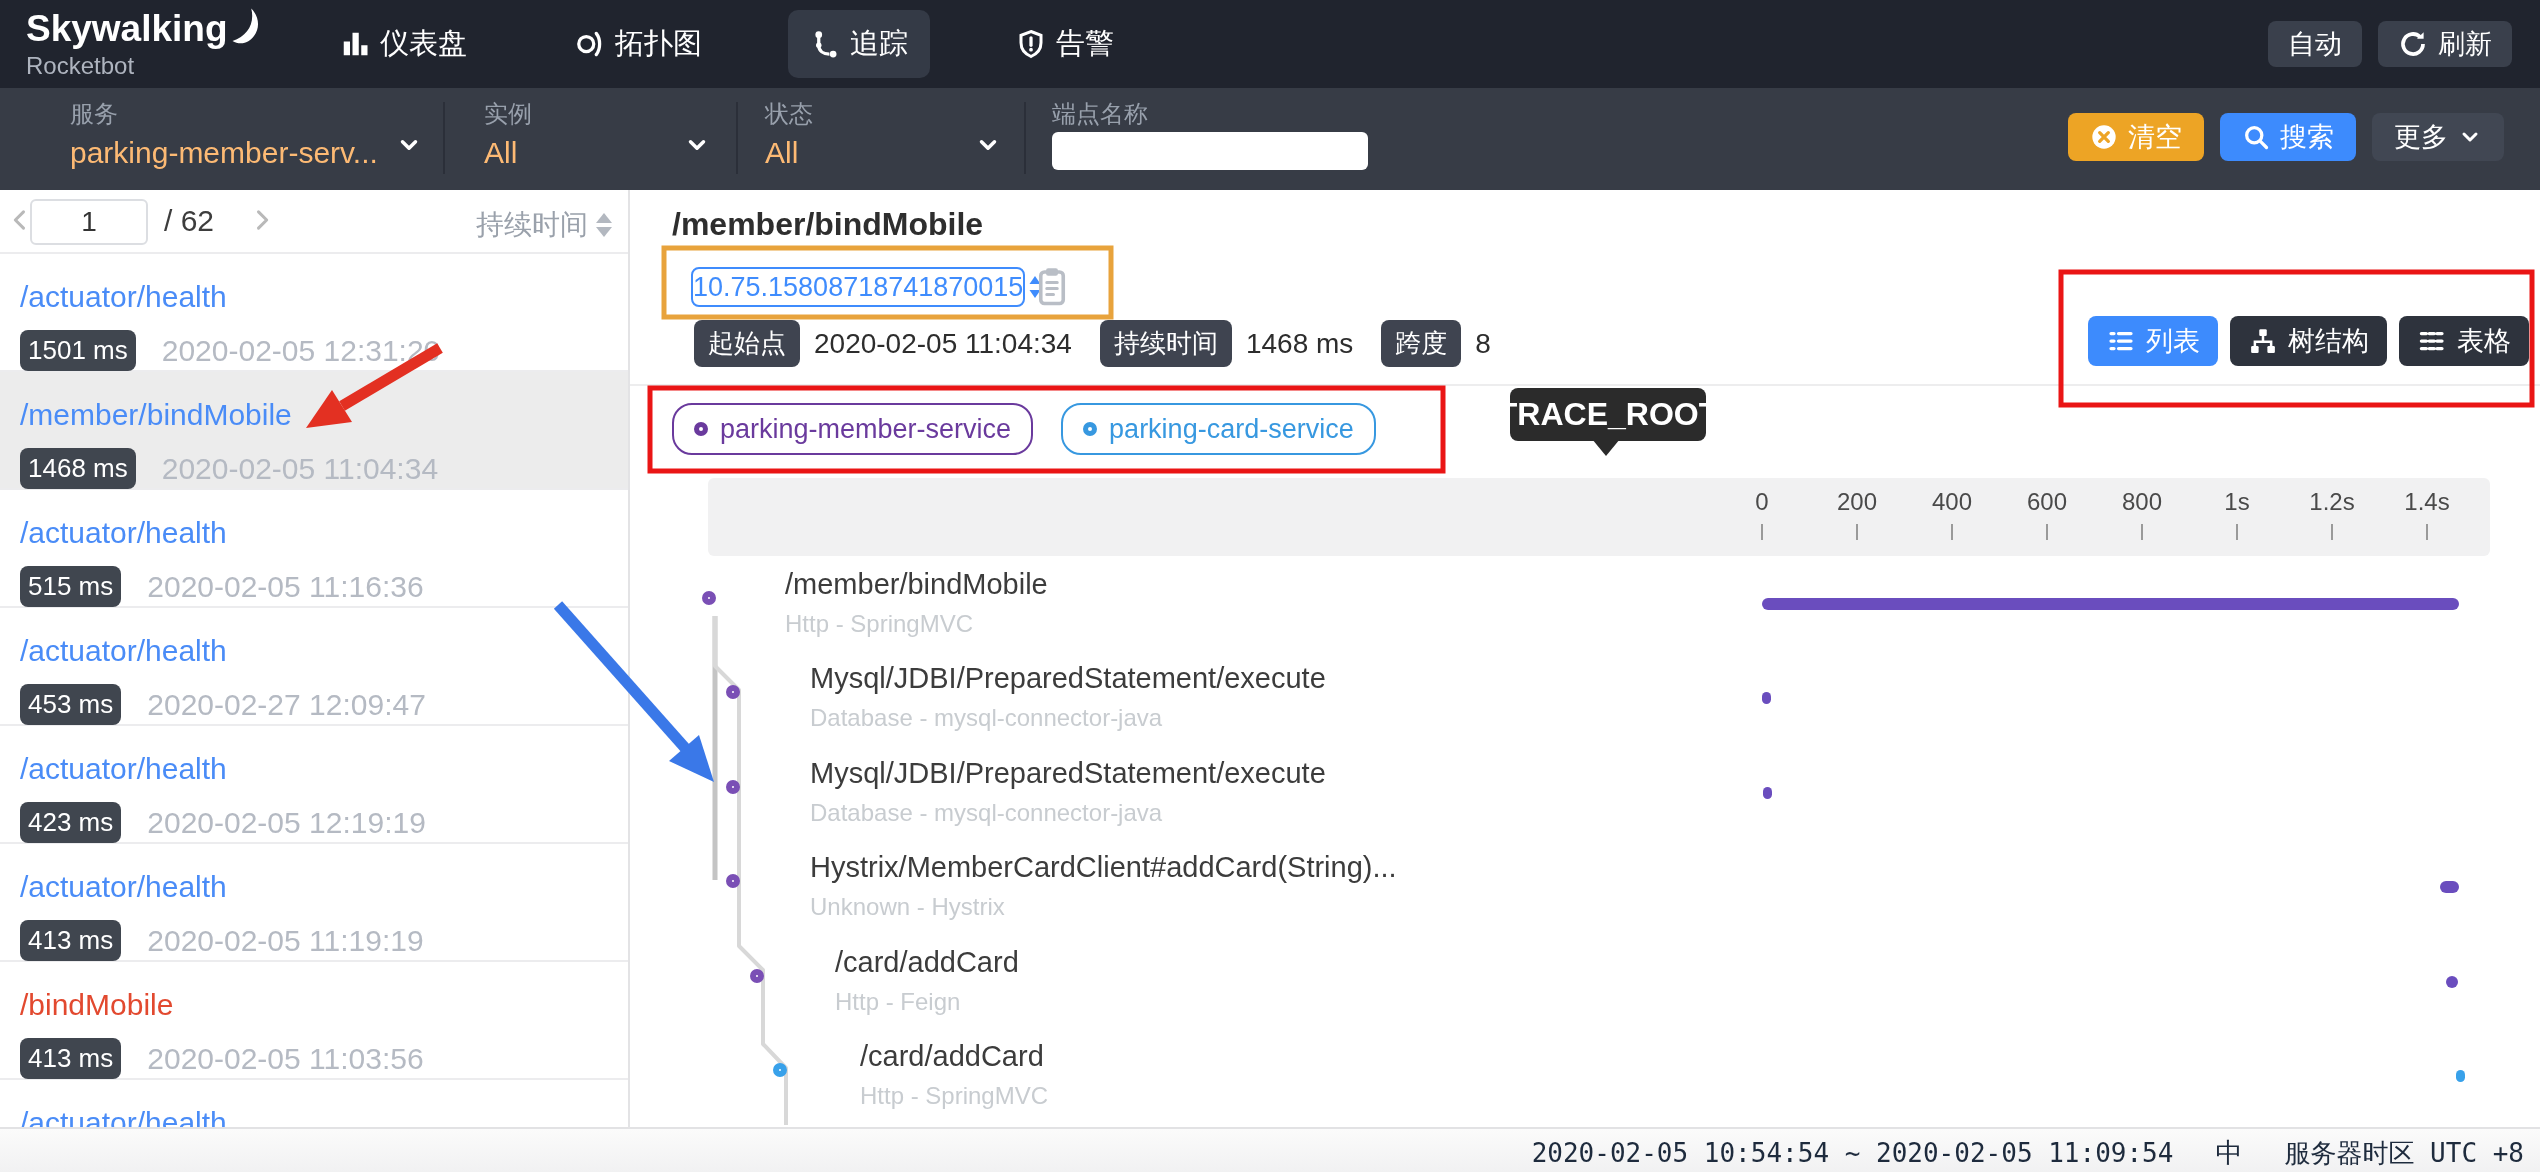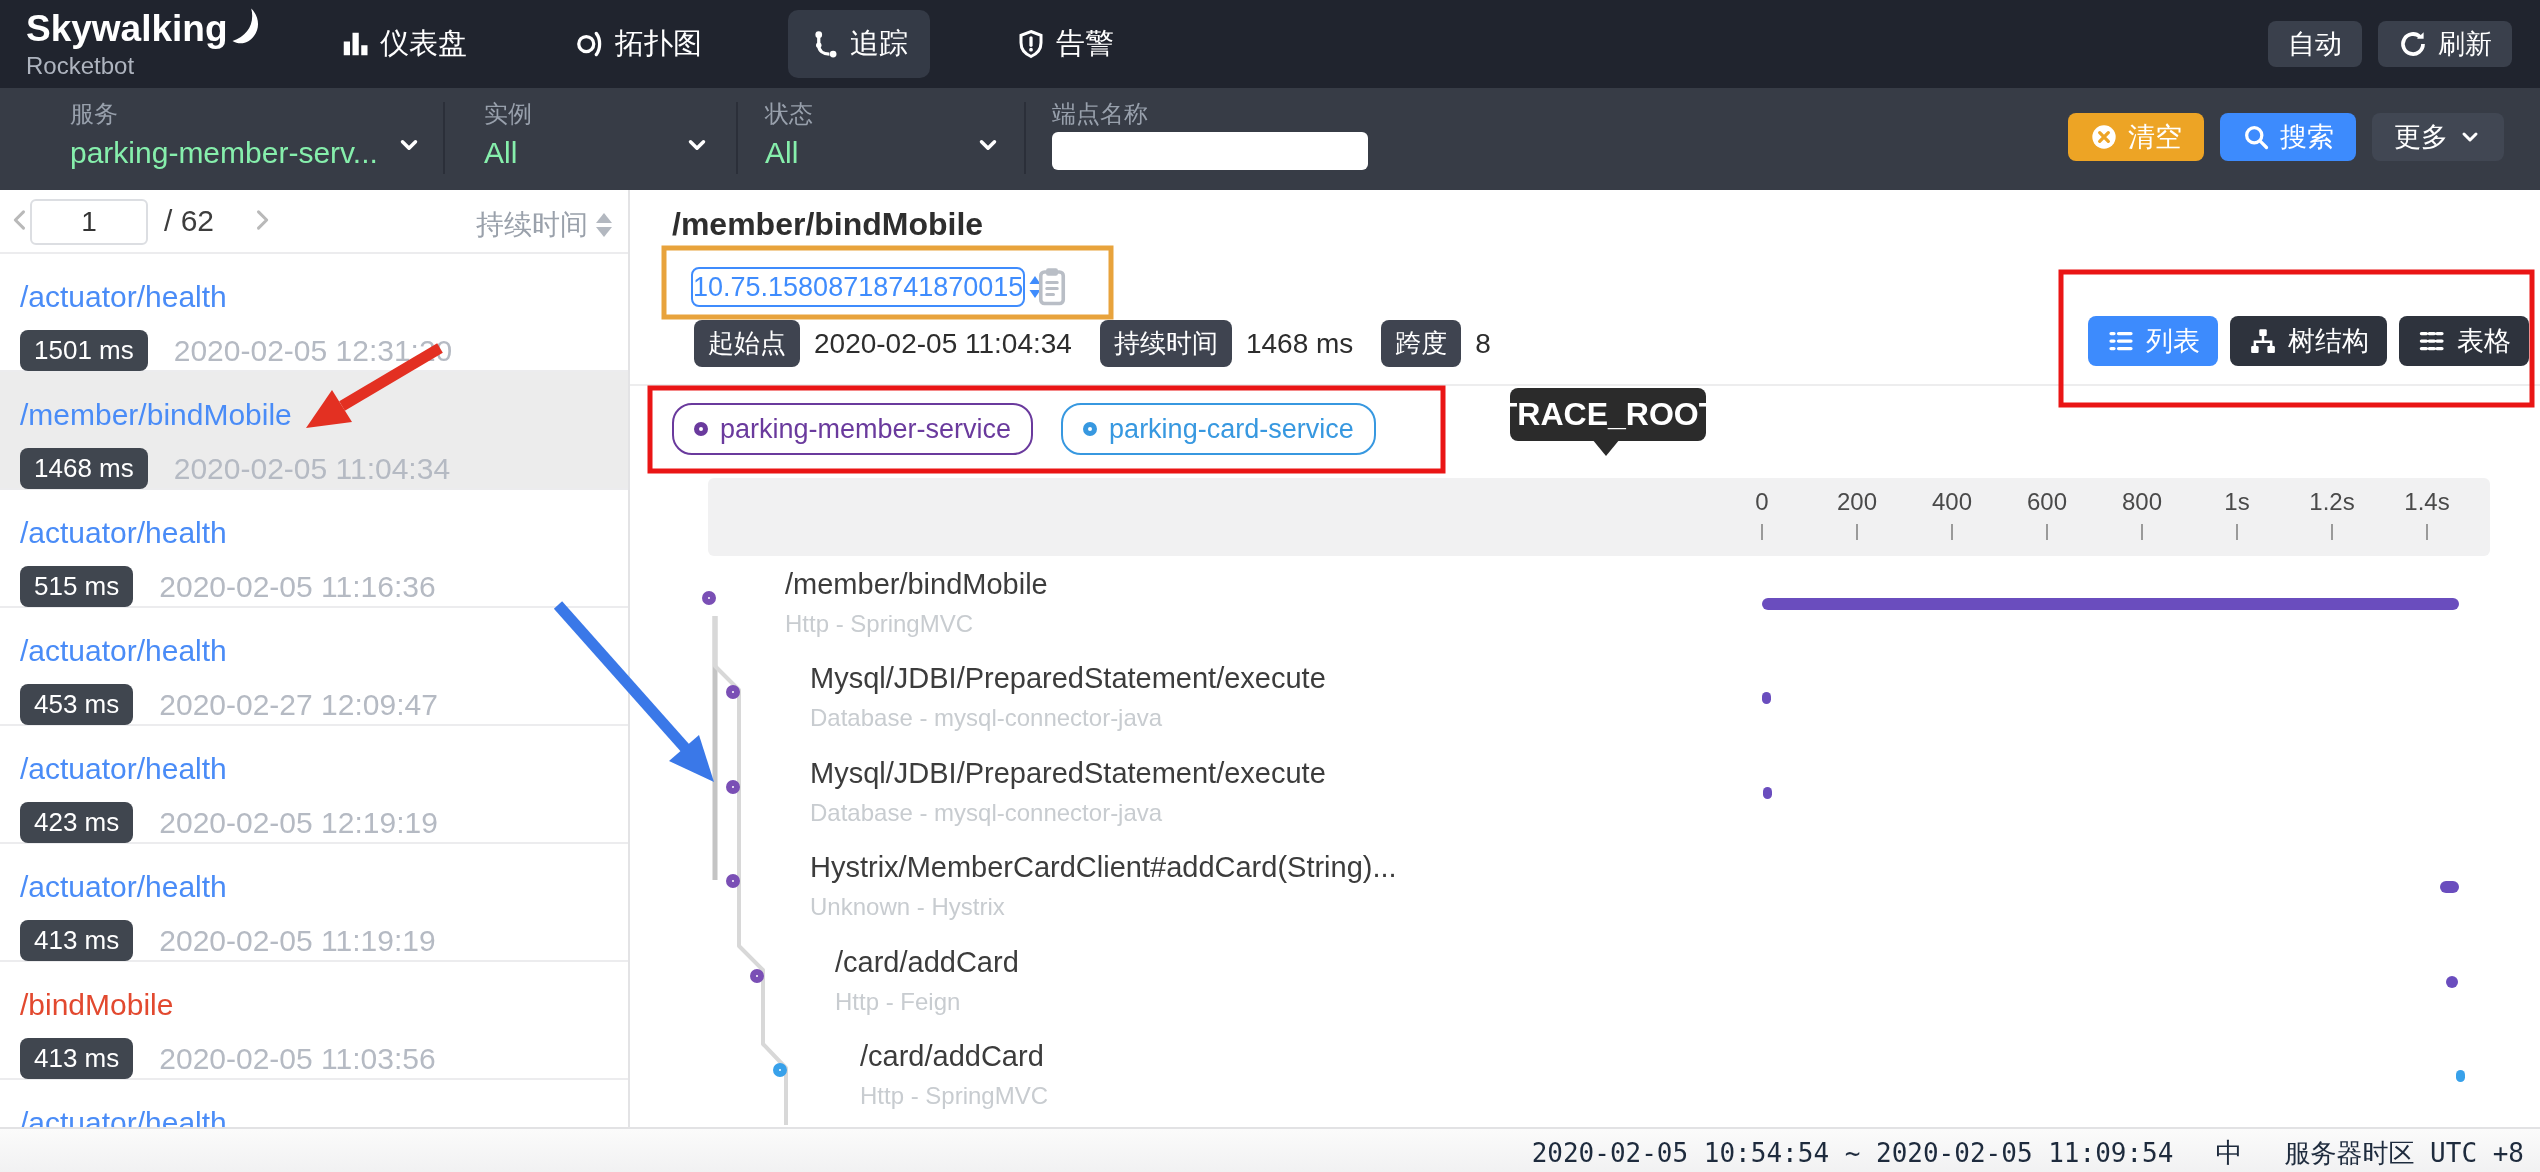--- a/index.html
+++ b/index.html
@@ -17,21 +17,21 @@
   .nav-items { position:absolute; left:318px; top:0; height:88px; display:flex; align-items:center; gap:64px; }
   .nav-item { display:flex; align-items:center; gap:10px; color:#fff; font-size:29px; padding:14px 22px; border-radius:10px; cursor:pointer; }
   .nav-item.active { background:#343a46; }
   .nav-actions { position:absolute; right:28px; top:21px; display:flex; gap:16px; }
   .nav-btn { display:flex; align-items:center; gap:10px; background:#3a404c; color:#fff; font-size:27px; height:46px; padding:0 20px; border-radius:8px; cursor:pointer; }
 
   
   .filterbar { position:absolute; left:0; top:88px; width:2540px; height:102px; background:#373c46; }
   .fgroup { position:absolute; top:10px; }
   .fglabel { font-size:24px; color:#98a0ac; }
-  .fgvalue { font-size:30px; color:#86efac; margin-top:6px; white-space:nowrap; }
+  .fgvalue { font-size:30px; color:#fdba74; margin-top:6px; white-space:nowrap; }
   .fgchev { position:absolute; top:34px; }
   .fdivider { position:absolute; top:14px; width:2px; height:72px; background:#2b2f39; }
   .endpoint-input { position:absolute; left:0; top:34px; width:316px; height:38px; background:#fff; border:none; border-radius:6px; font-size:26px; padding:0 12px; color:#333; }
   .filter-actions { position:absolute; right:36px; top:25px; display:flex; gap:16px; }
   .fbtn { display:flex; align-items:center; justify-content:center; gap:10px; height:48px; border-radius:8px; color:#fff; font-size:27px; padding:0 22px; cursor:pointer; }
   .fbtn.orange { background:#eda425;margin-left:48px; }
   .fbtn.blue { background:#3d8bfd; }
   .fbtn.dark { background:#414753; }
 
   
@@ -43,21 +43,21 @@
   .pg-next { position:absolute; left:248px; top:16px; }
   .pg-sort { position:absolute; right:16px; top:16px; display:flex; align-items:center; gap:8px; font-size:28px; color:#9aa1ab; cursor:pointer; }
   .sort-carets { display:flex; flex-direction:column; gap:4px; }
   .caret-up { width:0; height:0; border-left:8px solid transparent; border-right:8px solid transparent; border-bottom:10px solid #b3b8c0; }
   .caret-dn { width:0; height:0; border-left:8px solid transparent; border-right:8px solid transparent; border-top:10px solid #b3b8c0; }
   .trace-row { height:118px; border-bottom:2px solid #ececee; padding:26px 0 0 20px; cursor:pointer; }
   .trace-row.selected { background:#ececec; }
   .trace-name { font-size:30px; font-weight:500; color:#4a8cf7; }
   .trace-name.error { color:#e2492f; }
   .trace-line2 { margin-top:16px; display:flex; align-items:center; gap:26px; }
-  .dur-badge { background:#40464f; color:#fff; font-size:26px; padding:5px 14px; border-radius:8px; }
+  .dur-badge { background:#40464f; color:#fff; font-size:26px; padding:5px 8px; border-radius:8px; }
   .trace-time { font-size:30px; color:#b5bac3; }
 
   
   .detail { position:absolute; left:630px; top:190px; width:1910px; height:937px; background:#fff; }
   .d-title { position:absolute; left:42px; top:16px; font-size:32px; font-weight:bold; color:#2e2e2e; }
   .trace-select { position:absolute; left:61px; top:77px; width:334px; height:40px; border:2px solid #3f8cfd; border-radius:8px; display:flex; align-items:center; justify-content:space-between; padding:0 10px 0 0; cursor:pointer; background:#fff; }
   .trace-select-text { color:#3f8cfd; font-size:27px; white-space:nowrap; }
   .clipboard { position:absolute; left:404px; top:76px; cursor:pointer; }
   .meta-row { position:absolute; left:64px; top:130px; display:flex; align-items:center; gap:28px; }
   .meta-pair { display:flex; align-items:center; gap:14px; }

